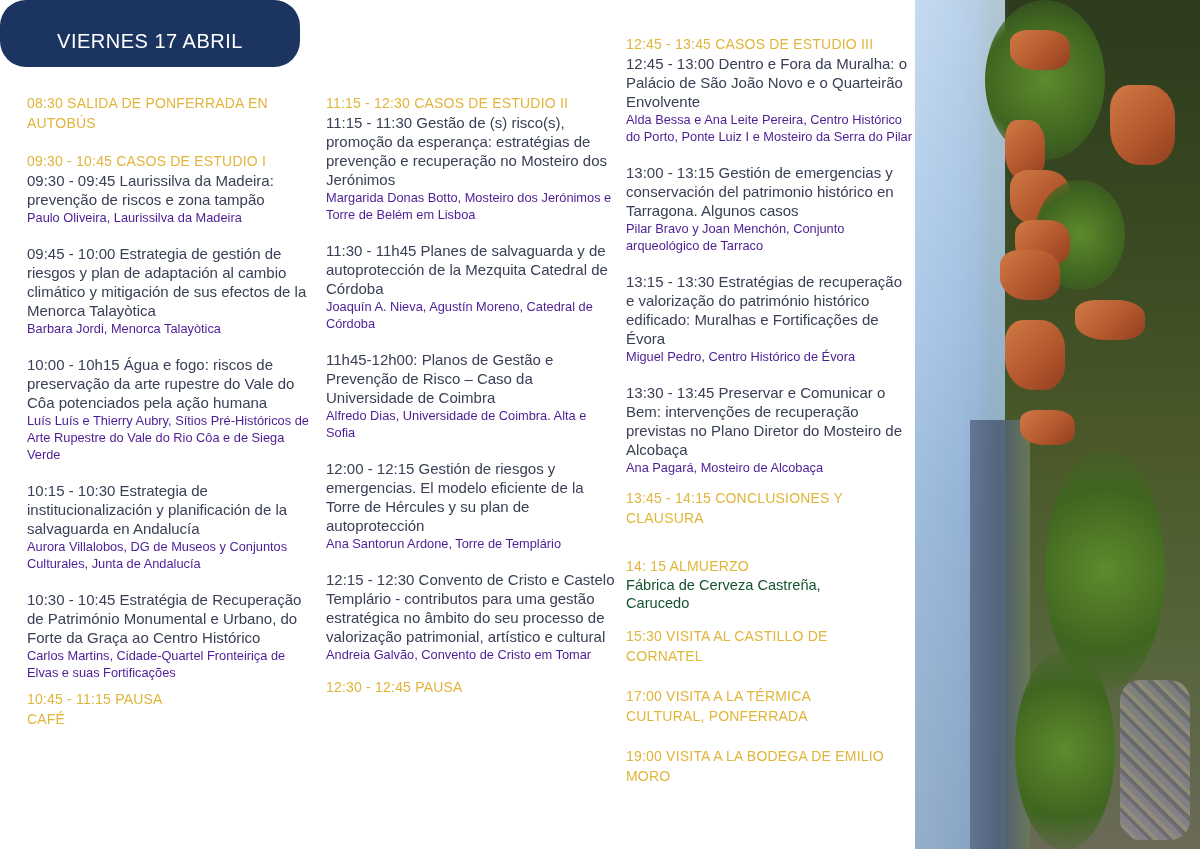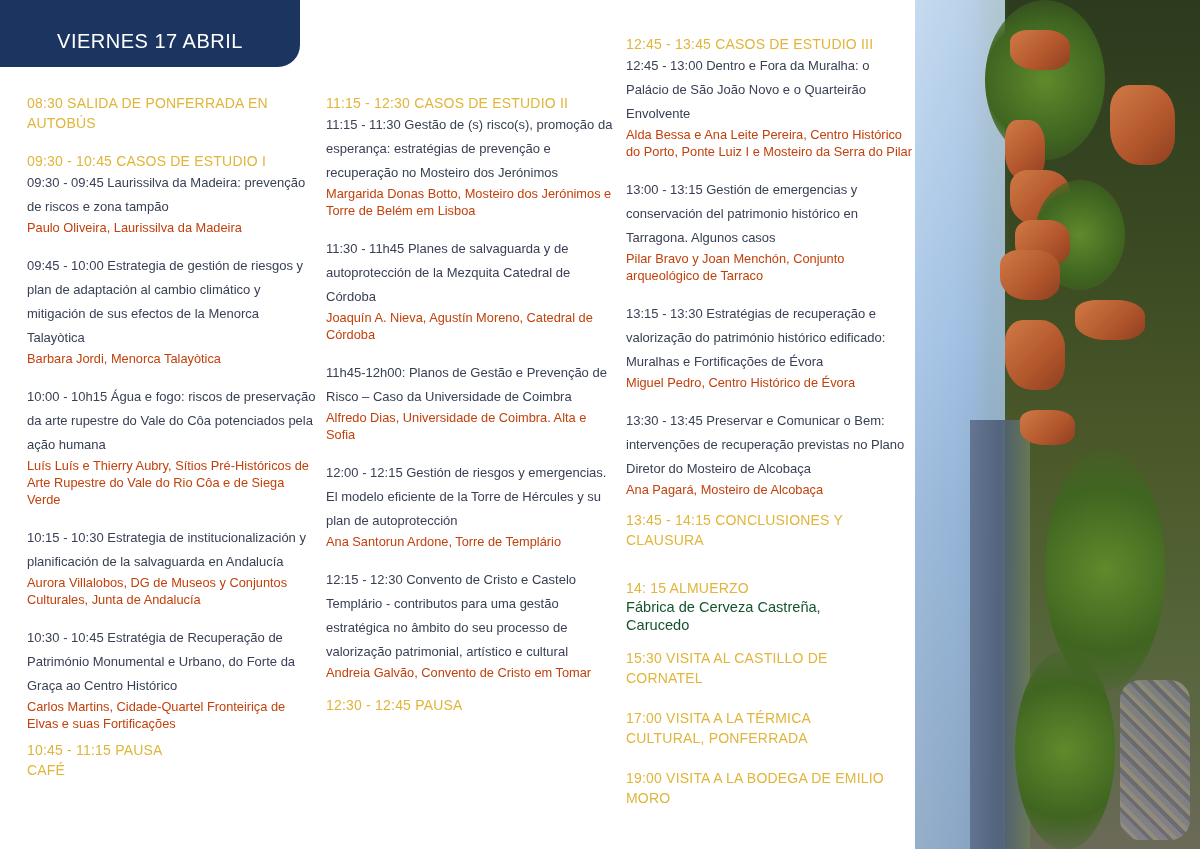--- a/index.html
+++ b/index.html
@@ -4,38 +4,39 @@
   <style>
     * { box-sizing: border-box; margin: 0; padding: 0; }
     html, body { width: 1200px; height: 849px; overflow: hidden; background: #ffffff; }
     body { position: relative; font-family: "Liberation Sans", "DejaVu Sans", sans-serif; color: #3a4055; }
 
     .header-banner {
       position: absolute; left: 0; top: 0; width: 300px; height: 67px;
       background: #1b3560; border-bottom-right-radius: 22px;
       display: flex; align-items: center; justify-content: center;
       padding-top: 16px;
+      border-radius: 26px;
     }
     .header-banner .title {
       color: #ffffff; font-size: 20px; letter-spacing: 0.5px; font-weight: normal;
     }
 
     .col { position: absolute; top: 0; }
     .col-1 { left: 27px; width: 290px; top: 93px; }
     .col-2 { left: 326px; width: 290px; top: 93px; }
     .col-3 { left: 626px; width: 288px; top: 34px; }
 
     .heading {
       color: #e0b53a; font-size: 14px; line-height: 20px; text-transform: uppercase;
       letter-spacing: 0.2px;
     }
     .block { margin-bottom: 18px; }
     .talk { margin-bottom: 18px; }
-    .talk .t-title { font-size: 13px; line-height: 24px; color: #3a4055; }
-    .talk .t-speaker { font-size: 12.8px; line-height: 17px; color: #c2410c; }
+    .talk .t-title { font-size: 15px; line-height: 19px; color: #3a4055; }
+    .talk .t-speaker { font-size: 12.8px; line-height: 17px; color: #4c1d95; }
     .plain-line { font-size: 14.6px; line-height: 18.2px; color: #14532d; }
 
     .photo {
       position: absolute; left: 915px; top: 0; width: 285px; height: 849px; overflow: hidden;
       background:
         linear-gradient(90deg, #bcd3ec 0px, #9ebde0 18px, #7ea6d2 40px, #5d7fa6 60px, #3f5a3e 75px, rgba(0,0,0,0) 95px),
         linear-gradient(180deg, #2c3a1e 0%, #3b4a22 30%, #4c5a2a 55%, #55653a 75%, #6b6a58 100%);
     }
     .photo .sky-fade {
       position: absolute; left: 0; top: 0; width: 90px; height: 849px;

